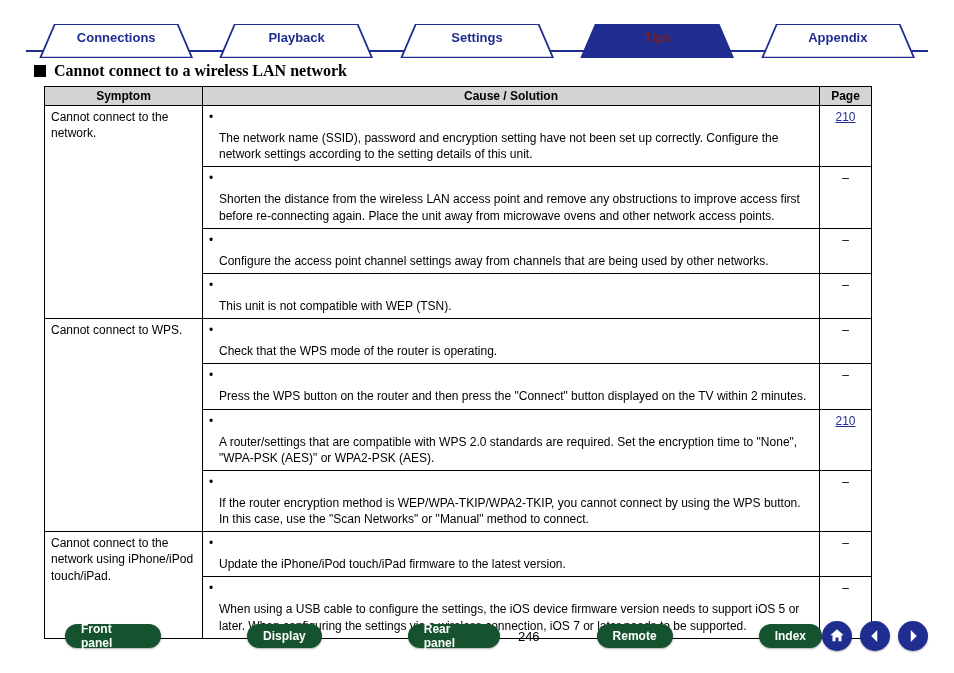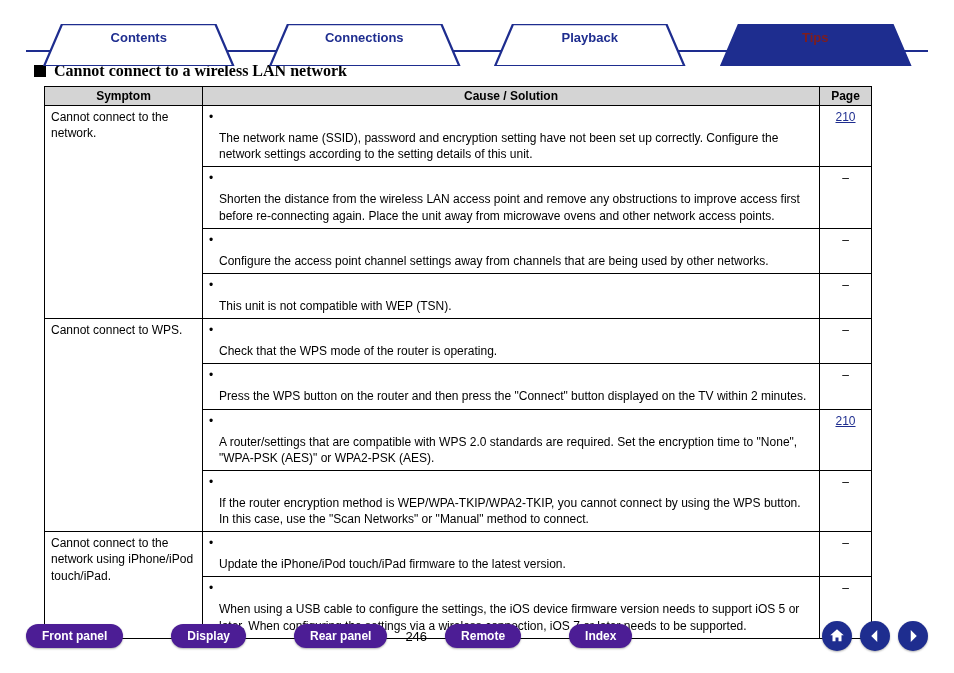--- a/index.html
+++ b/index.html
@@ -85,31 +85,32 @@
 
   .bottom-bar {
     position: absolute;
     left: 0; right: 0;
     bottom: 22px;
     display: flex;
     align-items: center;
     padding: 0 26px;
   }
   .pill {
-    background: #4c1d95;
+    background: #14532d;
     color: #fff;
     font-weight: bold;
     font-size: 12px;
     border-radius: 12px;
     height: 24px;
     padding: 0 16px;
     display: inline-flex;
     align-items: center;
     justify-content: center;
     box-shadow: 0 1px 2px rgba(0,0,0,.3);
+    margin-left: 39px;
   }
   .page-num {
     font-size: 13px;
     margin: 0 18px;
   }
   .spacer-flex { flex: 1; }
   .nav-icons { display: flex; gap: 8px; align-items: center; }
   .circ {
     width: 30px; height: 30px; border-radius: 50%;
     background: #1e2d8f;
@@ -120,39 +121,45 @@
   .pill-gap { width: 48px; }
 </style>
 </head>
 <body>
 
 <div class="tab-bar">
   <div class="tab">
     <svg class="tab-shape" viewBox="0 0 150 28" preserveAspectRatio="none">
         <polygon points="12,28 24,0 126,0 138,28" fill="#fff" stroke="#1e2d8f" stroke-width="1.5"></polygon>
       </svg>
-    <div class="tab-label">Contents</div>
+    <div class="tab-label">Connections</div>
   </div>
   <div class="tab">
     <svg class="tab-shape" viewBox="0 0 150 28" preserveAspectRatio="none">
         <polygon points="12,28 24,0 126,0 138,28" fill="#fff" stroke="#1e2d8f" stroke-width="1.5"></polygon>
       </svg>
-    <div class="tab-label">Connections</div>
+    <div class="tab-label">Playback</div>
   </div>
   <div class="tab">
     <svg class="tab-shape" viewBox="0 0 150 28" preserveAspectRatio="none">
         <polygon points="12,28 24,0 126,0 138,28" fill="#fff" stroke="#1e2d8f" stroke-width="1.5"></polygon>
       </svg>
-    <div class="tab-label">Playback</div>
+    <div class="tab-label">Settings</div>
   </div>
   <div class="tab active">
     <svg class="tab-shape" viewBox="0 0 150 28" preserveAspectRatio="none">
         <polygon points="12,28 24,0 126,0 138,28" fill="#1e2d8f" stroke="#1e2d8f" stroke-width="1.5"></polygon>
       </svg>
     <div class="tab-label">Tips</div>
+  </div>
+  <div class="tab">
+    <svg class="tab-shape" viewBox="0 0 150 28" preserveAspectRatio="none">
+        <polygon points="12,28 24,0 126,0 138,28" fill="#fff" stroke="#1e2d8f" stroke-width="1.5"></polygon>
+      </svg>
+    <div class="tab-label">Appendix</div>
   </div>
 </div>
 
 <div class="section-head">
   <div class="section-ico"></div>
   <div class="section-title">Cannot connect to a wireless LAN network</div>
 </div>
 
 <table class="trouble">
   <colgroup>

